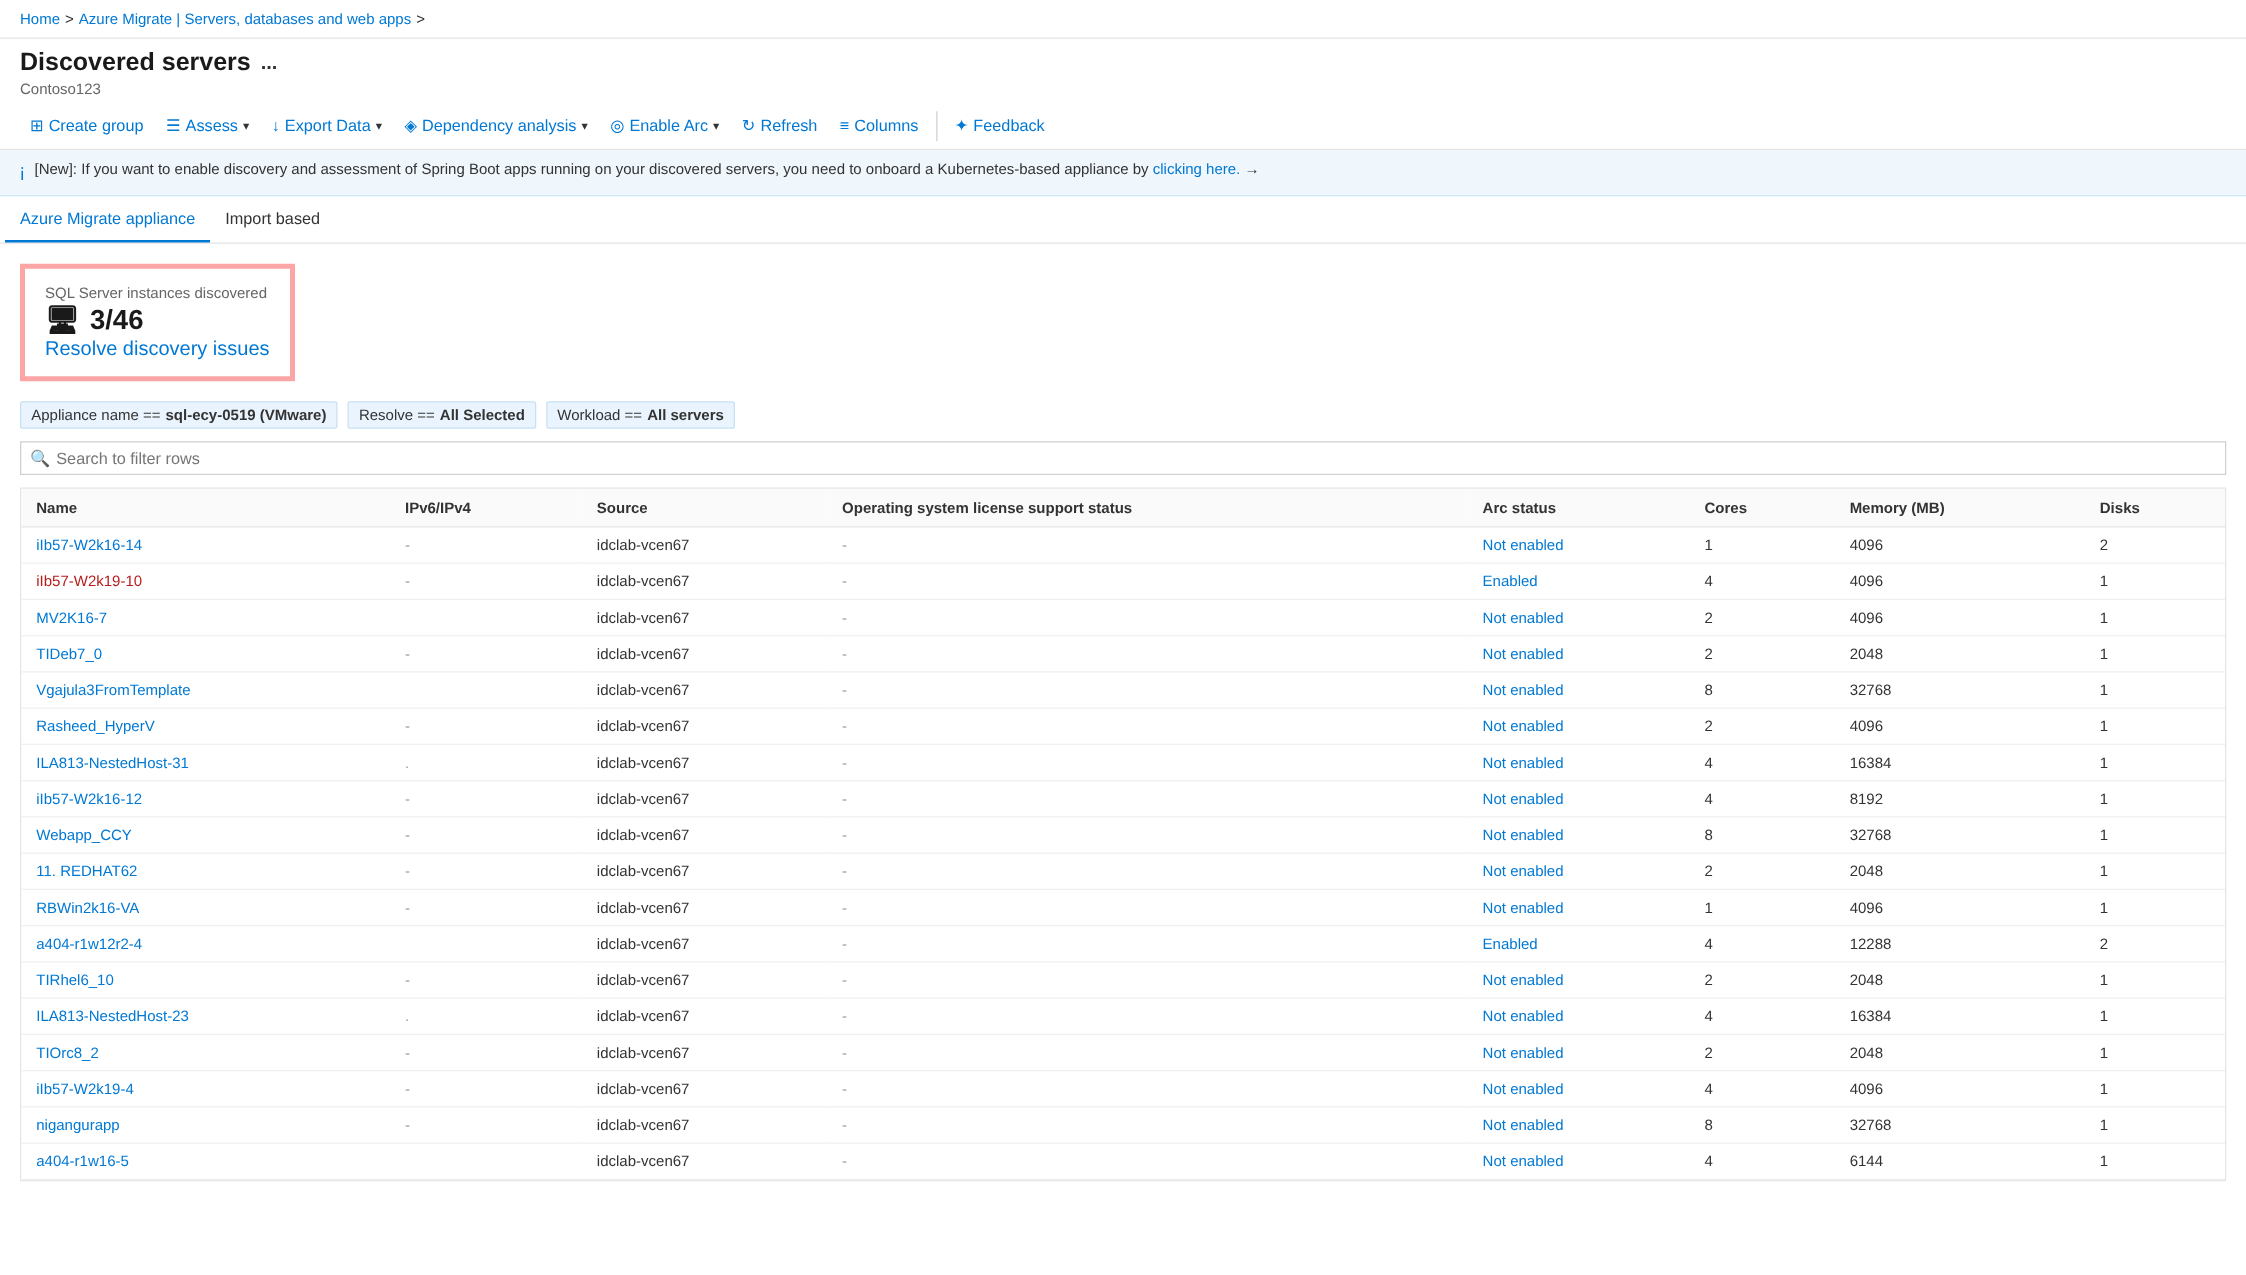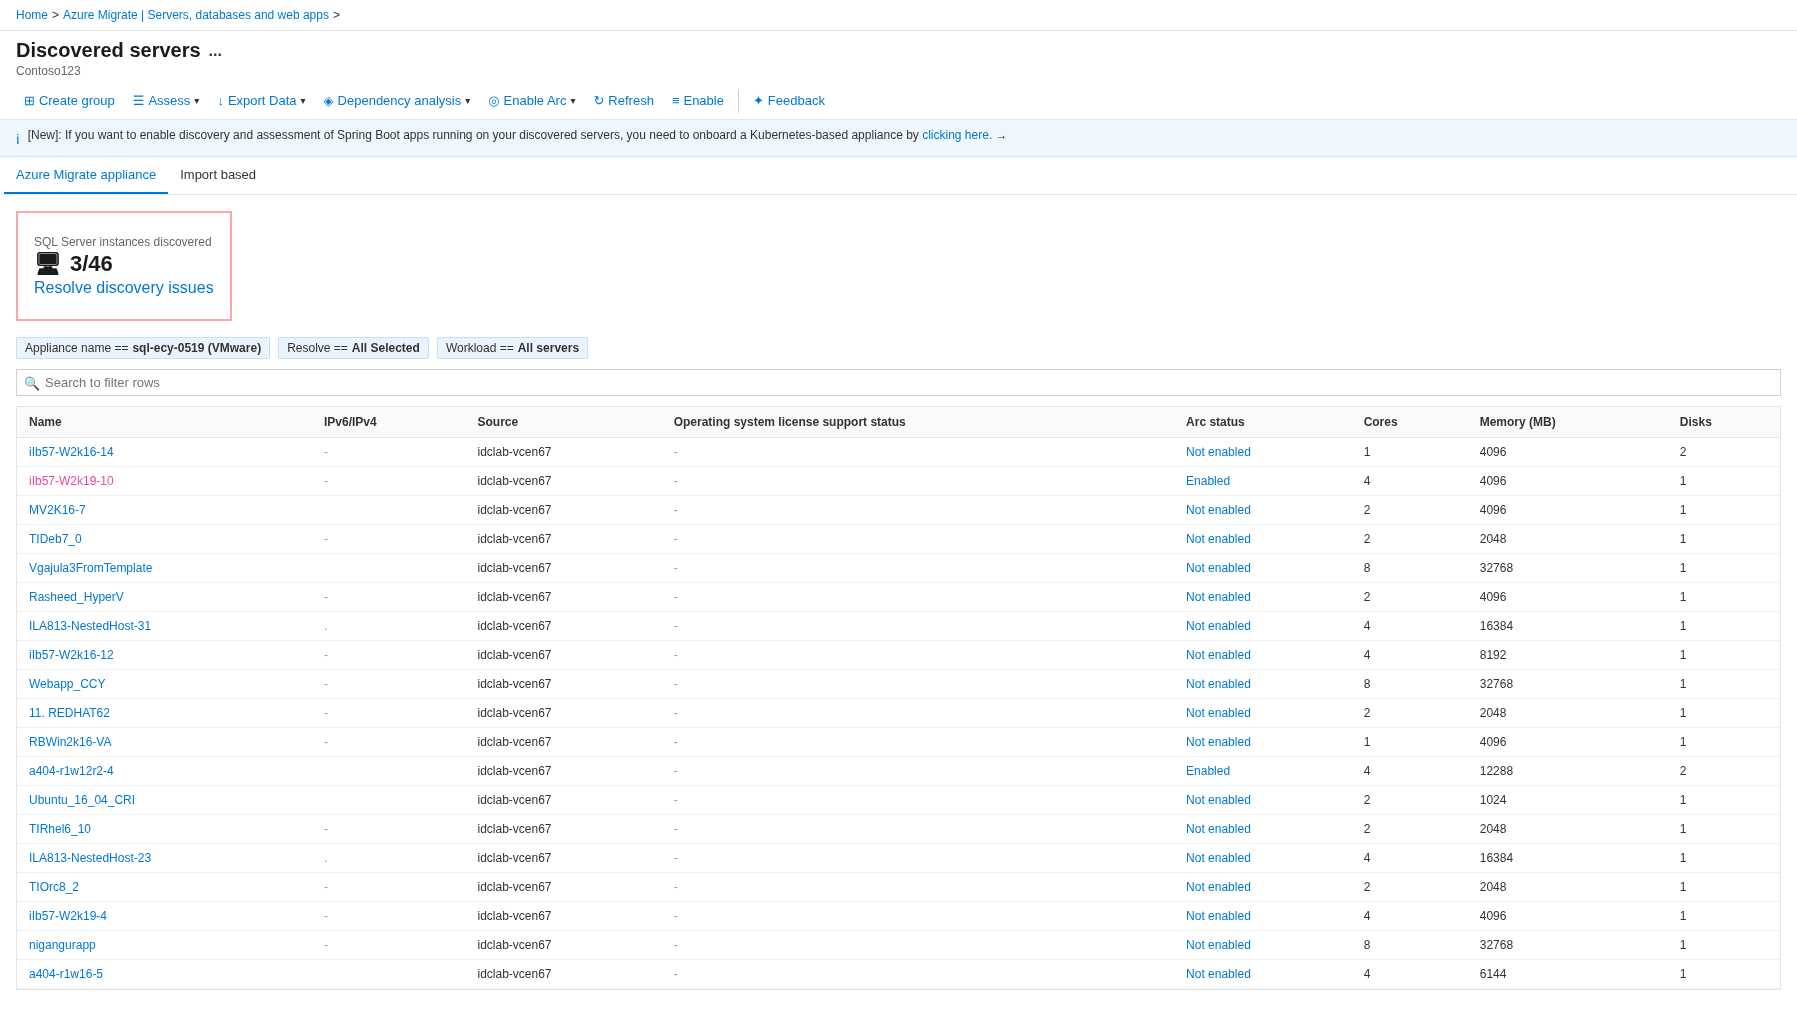--- a/index.html
+++ b/index.html
@@ -22,21 +22,21 @@
     .info-banner { display: flex; align-items: flex-start; gap: 8px; padding: 8px 16px; background: #eff6fc; border-bottom: 1px solid #d0e8f8; font-size: 12px; color: #333; }
     .info-banner .info-icon { color: #0078d4; font-size: 14px; flex-shrink: 0; margin-top: 1px; }
     .info-banner a { color: #0078d4; text-decoration: none; }
     
     .tabs { display: flex; padding: 0 4px; border-bottom: 1px solid #e5e5e5; gap: 0; }
     .tab { padding: 10px 12px; cursor: pointer; font-size: 13px; color: #333; border-bottom: 2px solid transparent; }
     .tab.active { color: #0078d4; border-bottom: 2px solid #0078d4; }
     
     .content { padding: 16px; }
     
-    .discovery-card { border: 2px solid #fca5a5; padding: 22px 16px; display: inline-flex; flex-direction: column; gap: 2px; margin-bottom: 16px; min-width: 180px; }
+    .discovery-card { border: 4px solid #fca5a5; padding: 12px 16px; display: inline-flex; flex-direction: column; gap: 2px; margin-bottom: 16px; min-width: 180px; }
     .discovery-label { font-size: 12px; color: #666; }
     .discovery-count { display: flex; align-items: center; gap: 8px; font-size: 22px; font-weight: 600; color: #1a1a1a; }
     .discovery-link { font-size: 16px; color: #0078d4; text-decoration: none; cursor: pointer; }
     
     .filter-bar { display: flex; align-items: flex-start; gap: 8px; margin-bottom: 10px; flex-wrap: wrap; }
     .filter-chip { display: flex; align-items: center; background: #eaf4fe; border: 1px solid #c7e0f4; border-radius: 2px; padding: 3px 8px; font-size: 12px; color: #333; gap: 4px; }
     .filter-chip strong { font-weight: 600; }
     
     .table-wrapper { border: 1px solid #e5e5e5; overflow-x: auto; }
     table { width: 100%; border-collapse: collapse; font-size: 12px; }
@@ -94,21 +94,21 @@
     <span>◎</span>
     <span>Enable Arc</span>
     <span class="caret">▾</span>
   </button>
   <button class="toolbar-btn">
     <span>↻</span>
     <span>Refresh</span>
   </button>
   <button class="toolbar-btn">
     <span>≡</span>
-    <span>Enable</span>
+    <span>Columns</span>
   </button>
   <div class="toolbar-divider"></div>
   <button class="toolbar-btn">
     <span>✦</span>
     <span>Feedback</span>
   </button>
 </div>
 
 <div class="info-banner">
   <span class="info-icon">ℹ</span>
@@ -178,21 +178,21 @@
       <td style="color:#0078d4;cursor:pointer">iIb57-W2k16-14</td>
       <td class="dash">-</td>
       <td>idclab-vcen67</td>
       <td class="dash">-</td>
       <td class="arc-not-enabled">Not enabled</td>
       <td>1</td>
       <td>4096</td>
       <td>2</td>
     </tr>
           <tr>
-      <td style="color:#ec4899;cursor:pointer">iIb57-W2k19-10</td>
+      <td style="color:#b91c1c;cursor:pointer">iIb57-W2k19-10</td>
       <td class="dash">-</td>
       <td>idclab-vcen67</td>
       <td class="dash">-</td>
       <td class="arc-enabled">Enabled</td>
       <td>4</td>
       <td>4096</td>
       <td>1</td>
     </tr>
           <tr>
       <td style="color:#0078d4;cursor:pointer">MV2K16-7</td>
@@ -288,30 +288,20 @@
       <td style="color:#0078d4;cursor:pointer">a404-r1w12r2-4</td>
       <td class="dash"></td>
       <td>idclab-vcen67</td>
       <td class="dash">-</td>
       <td class="arc-enabled">Enabled</td>
       <td>4</td>
       <td>12288</td>
       <td>2</td>
     </tr>
           <tr>
-      <td style="color:#0078d4;cursor:pointer">Ubuntu_16_04_CRI</td>
-      <td class="dash"></td>
-      <td>idclab-vcen67</td>
-      <td class="dash">-</td>
-      <td class="arc-not-enabled">Not enabled</td>
-      <td>2</td>
-      <td>1024</td>
-      <td>1</td>
-    </tr>
-          <tr>
       <td style="color:#0078d4;cursor:pointer">TIRhel6_10</td>
       <td class="dash">-</td>
       <td>idclab-vcen67</td>
       <td class="dash">-</td>
       <td class="arc-not-enabled">Not enabled</td>
       <td>2</td>
       <td>2048</td>
       <td>1</td>
     </tr>
           <tr>

